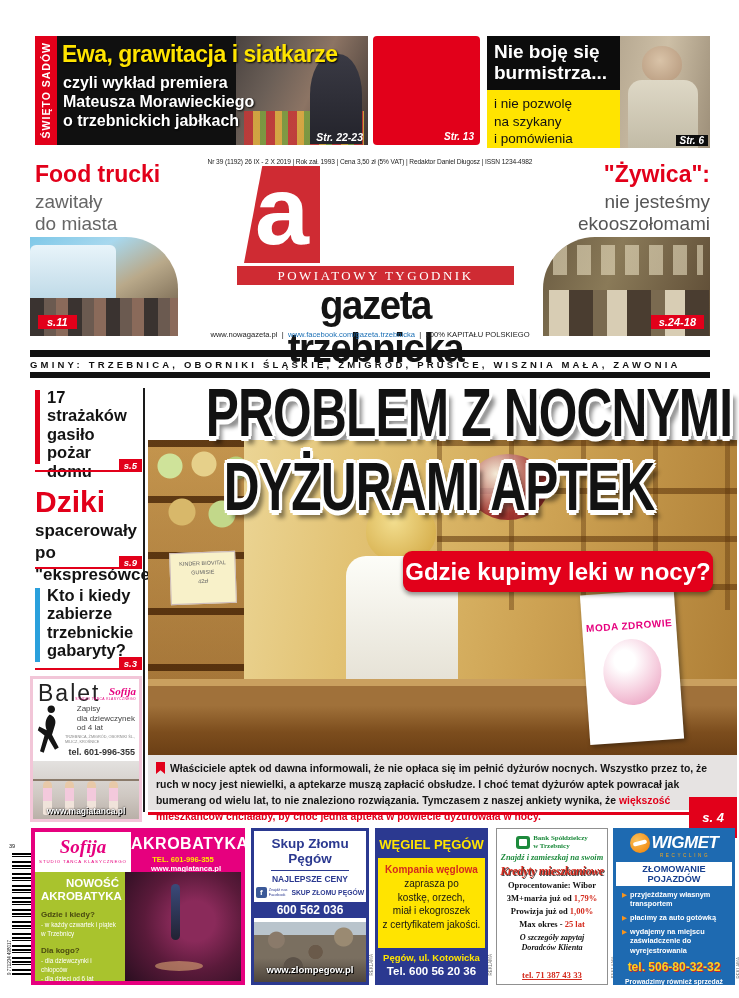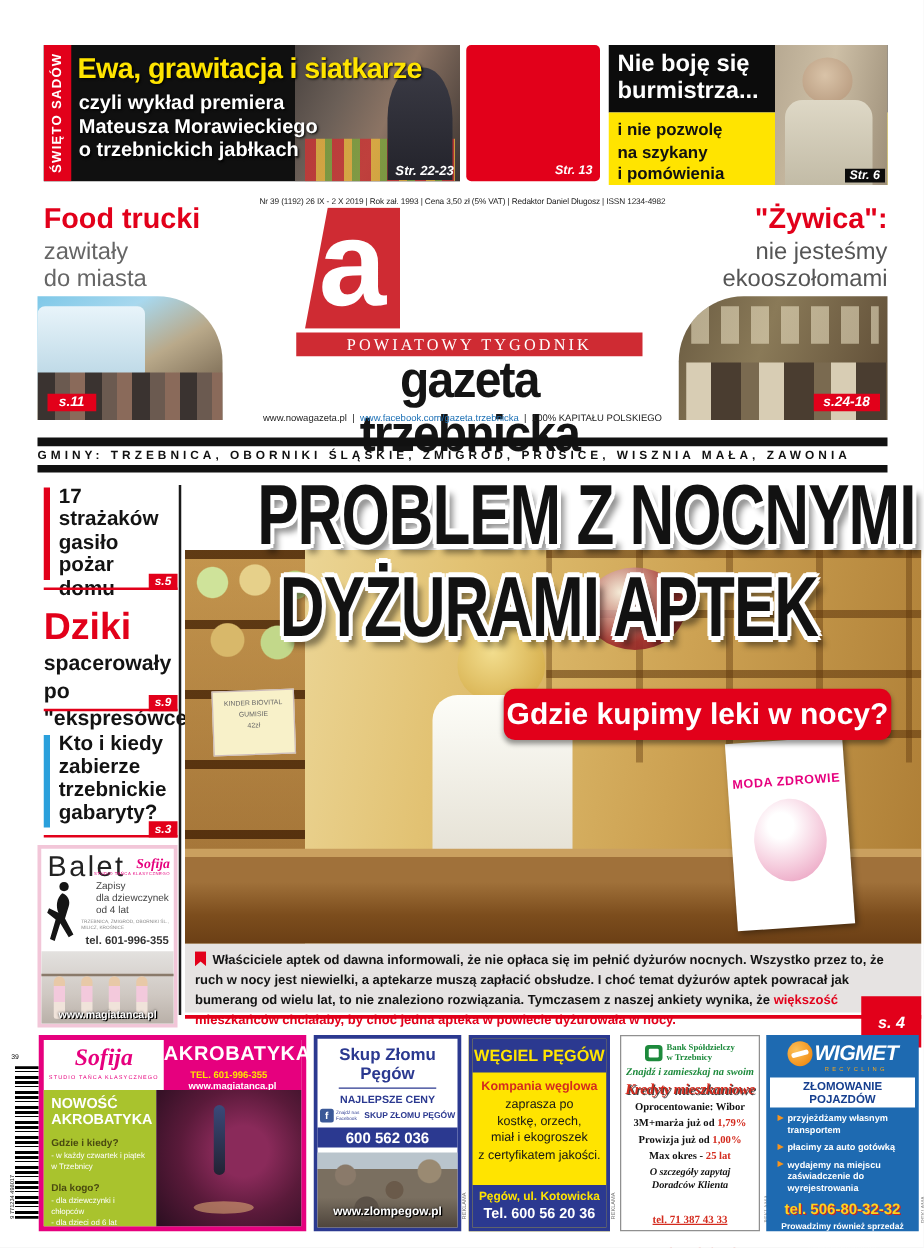--- a/index.html
+++ b/index.html
@@ -25,21 +25,21 @@
   .sady-page{right:5px;bottom:2px;color:#fff;font-style:italic;font-weight:700;font-size:10.5px;z-index:2}
 
   .t-wies{left:373px;top:36px;width:107px;height:109px;background:#e2001a;border-radius:4px}
   .wies-text{left:0;top:12px;width:100%;text-align:center;color:#fff;font-weight:900;font-size:19px;line-height:1.3}
   .wies-page{right:6px;bottom:3px;color:#fff;font-style:italic;font-weight:700;font-size:10px}
 
   .t-burm{left:487px;top:36px;width:223px;height:112px}
   .burm-black{left:0;top:0;width:223px;height:54px;background:#0c0c0c}
   .burm-black div{padding:5px 0 0 7px;color:#fff;font-weight:900;font-size:19px;line-height:1.12}
   .burm-yellow{left:0;top:54px;width:223px;height:58px;background:#ffe400}
-  .burm-yellow div{padding:5px 0 0 7px;color:#111;font-weight:700;font-size:13.5px;line-height:1.3}
+  .burm-yellow div{padding:5px 0 0 7px;color:#111;font-weight:400;font-size:13.5px;line-height:1.3}
   .burm-photo{right:0;top:0;width:90px;height:112px;z-index:2;
     background:linear-gradient(100deg,#b7a992 0,#cdbfa6 45%,#9d8f79 100%)}
   .burm-photo:before{content:"";position:absolute;left:22px;top:10px;width:40px;height:36px;border-radius:50% 50% 46% 46%;
     background:radial-gradient(circle at 45% 40%,#d9c3a8,#b4967a)}
   .burm-photo:after{content:"";position:absolute;left:8px;top:44px;width:70px;height:68px;border-radius:14px 14px 0 0;
     background:linear-gradient(#ded8c6,#c2bba6)}
   .burm-page{right:2px;bottom:2px;z-index:3;background:#0c0c0c;color:#fff;font-style:italic;font-weight:700;font-size:10px;padding:0 4px}
 
   
   .mh-info{left:150px;top:158px;width:440px;text-align:center;font-size:6.6px;color:#222;letter-spacing:-.1px}
@@ -159,21 +159,21 @@
   .ad1{left:31px;width:214px;border:4px solid #e6007e;background:#fff}
   .ad1-brand{position:absolute;left:0;top:0;width:96px;height:40px;text-align:center;padding-top:4px;box-sizing:border-box}
   .ad1-brand .s{font-family:"Liberation Serif",serif;font-style:italic;font-weight:700;font-size:19px;color:#e6007e}
   .ad1-brand .ss{font-size:4.4px;letter-spacing:.9px;color:#e6007e;margin-top:1px}
   .ad1-pink{position:absolute;left:96px;right:0;top:0;height:40px;background:#e6007e;text-align:center}
   .ad1-pink .t{color:#fff;font-weight:800;font-size:16px;letter-spacing:.5px;margin-top:3px}
   .ad1-pink .row{margin-top:2px;font-weight:800;font-size:7.6px}
   .ad1-pink .tel{color:#ffe400;margin-right:6px}
   .ad1-pink .www{color:#fff}
   .ad1-green{position:absolute;left:0;top:40px;width:90px;bottom:0;background:#a9c32d;padding:5px 6px;box-sizing:border-box}
-  .ad1-green .badge{color:#fff;font-weight:900;font-size:11.5px;line-height:1.15;text-align:left}
+  .ad1-green .badge{color:#fff;font-weight:900;font-size:11.5px;line-height:1.15;text-align:right}
   .ad1-green .q{color:#4a4a10;font-weight:800;font-size:8px;margin-top:7px}
   .ad1-green .a{color:#fff;font-size:6.3px;line-height:1.4;margin-top:2px}
   .ad1-photo{position:absolute;left:90px;right:0;top:40px;bottom:0;
     background:radial-gradient(circle at 60% 45%,#8a2a5a 0 22%,#5a1a3a 55%,#2a0e20 100%)}
   .ad1-photo:before{content:"";position:absolute;left:46px;top:12px;width:9px;height:56px;border-radius:5px;
     background:linear-gradient(#3a4a7a,#223)}
   .ad1-photo:after{content:"";position:absolute;left:30px;bottom:10px;width:48px;height:10px;border-radius:50%;
     background:rgba(230,180,120,.55)}
 
   .ad2{left:251px;width:118px;border:3px solid #2b3990;background:#fff;padding-top:5px;text-align:center}

